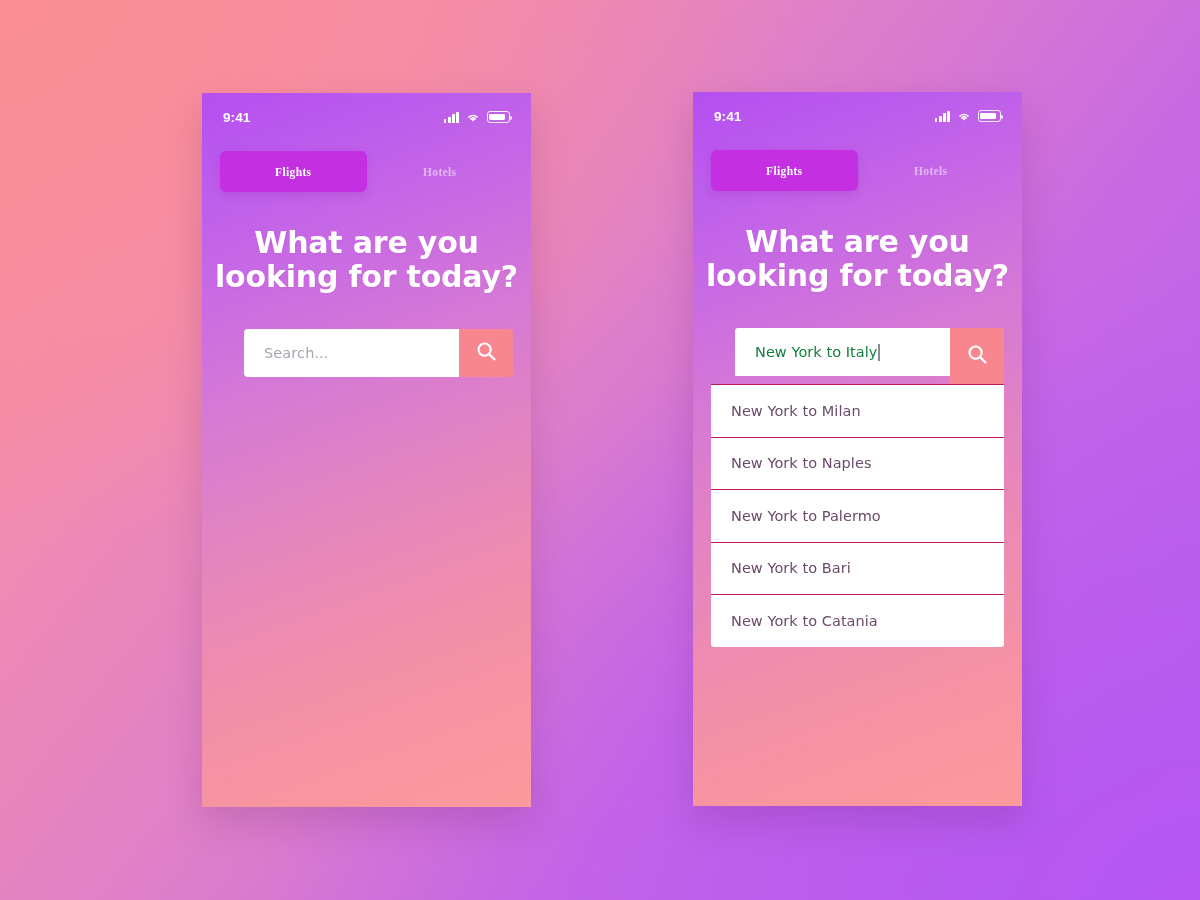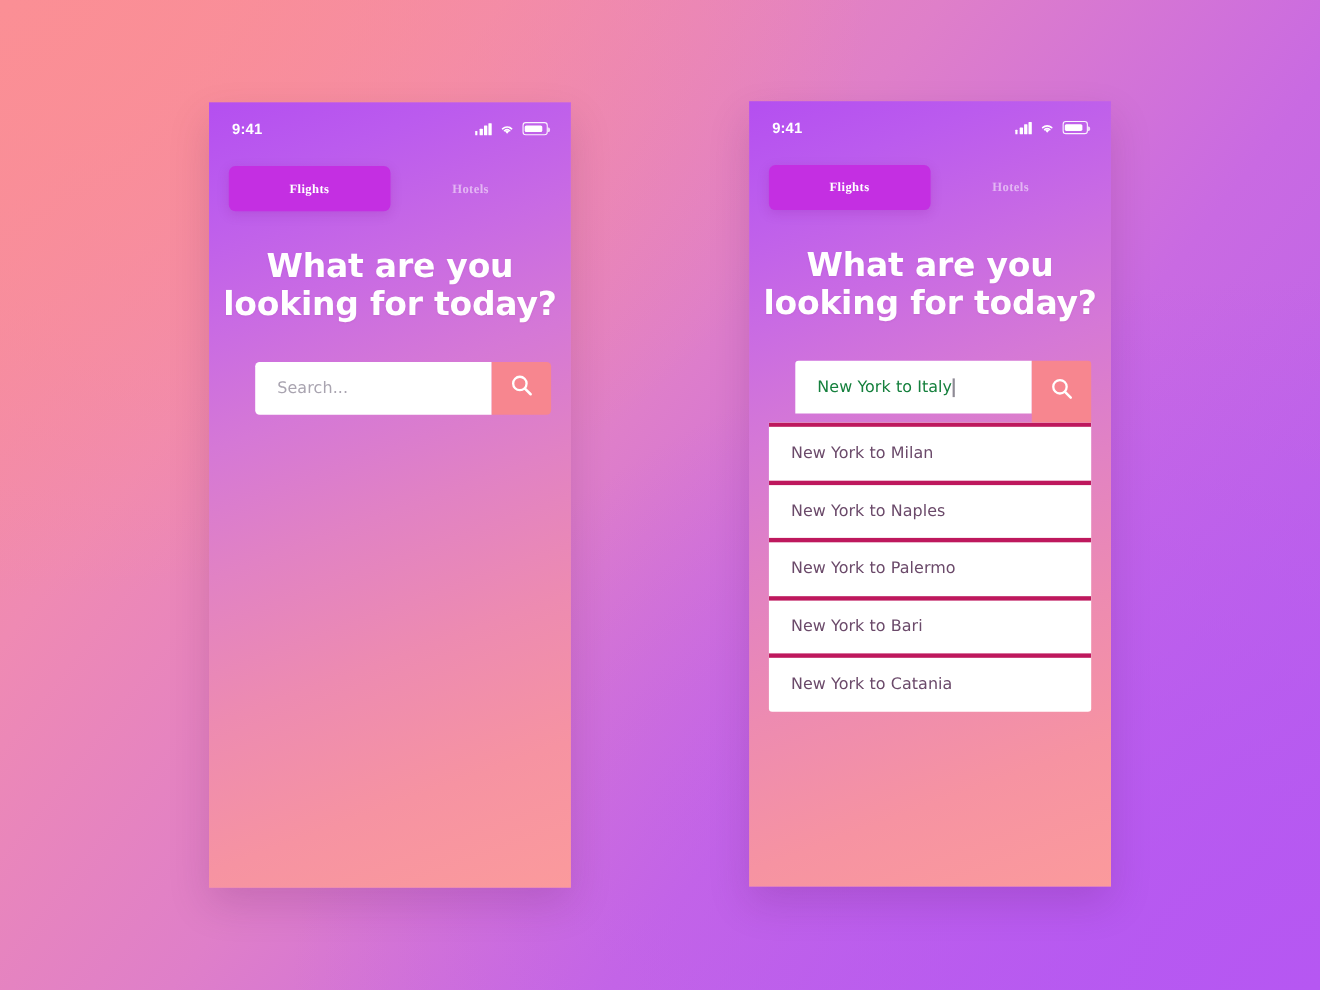--- a/index.html
+++ b/index.html
@@ -23,20 +23,21 @@
     background:
       linear-gradient(160deg,
         #b44ff0 0%,
         #bb5bee 10%,
         #c86ae4 24%,
         #d578d6 38%,
         #e182c4 52%,
         #ed8bb1 68%,
         #f693a2 84%,
         #fb9a9c 100%);
+    margin-left: 12px;
   }
   #phone-left  { left:190px; top:93px; }
   #phone-right { left:681px; top:92px; }
 
   
   .statusbar {
     position:absolute; top:0; left:0; right:0; height:48px;
     display:flex; align-items:center; justify-content:space-between;
     padding:0 21px;
   }
@@ -117,21 +118,21 @@
   #phone-right .searchbtn {
     border-radius:0 3px 0 0; height:56px; margin-top:0; align-self:flex-start;
   }
 
   
   .dropdown { background:#ffffff; border-radius:0 0 3px 3px; overflow:hidden; }
   .dd-item {
     height:52.5px; display:flex; align-items:center; padding:0 20px;
     font-size:14.5px; color:#6b4a6a; letter-spacing:0.05px;
     font-family:"DejaVu Sans", sans-serif;
-    border-top:4px solid #be185d; cursor:pointer;
+    border-top:1px solid #be185d; cursor:pointer;
   }
 </style>
 </head>
 <body>
 
 <div class="phone" id="phone-left">
 
   <div class="statusbar">
     <div class="clock">9:41</div>
     <div class="status-icons">

